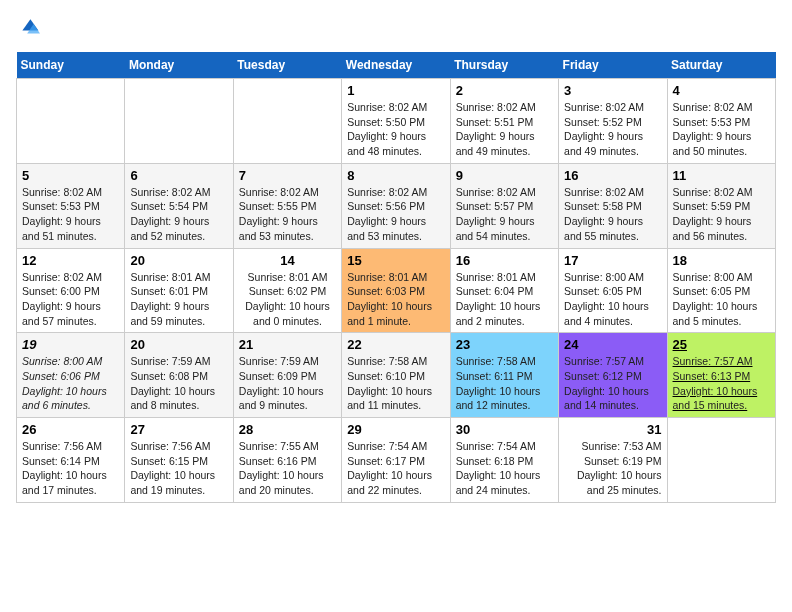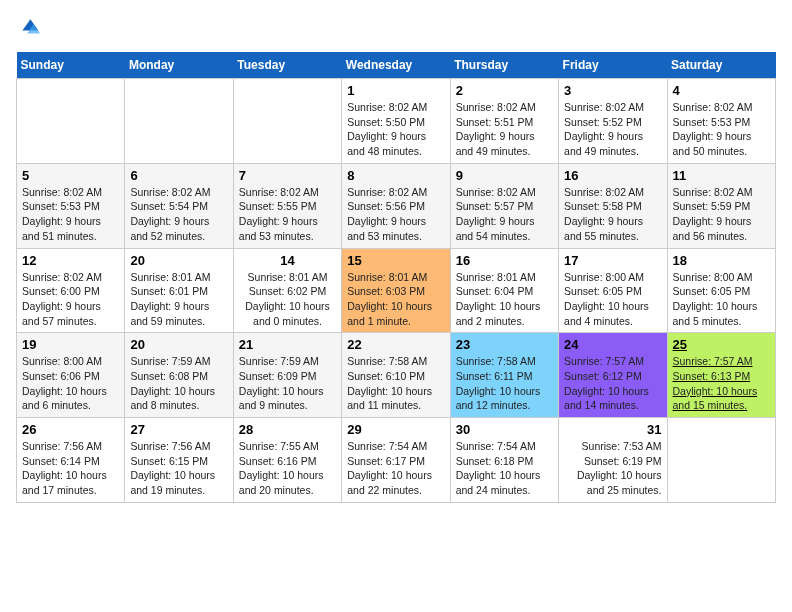--- a/index.html
+++ b/index.html
@@ -251,21 +251,21 @@
         </td>
         <td style="background: rgb(255, 255, 255);">
           <span class="day-num">18</span>
           <div class="day-info" style="white-space: pre-line;">Sunrise: 8:00 AM
 Sunset: 6:05 PM
 Daylight: 10 hours
 and 5 minutes.</div>
         </td>
       </tr>
       <tr>
-        <td style="background: rgb(245, 245, 245);">
+        <td style="background: rgb(245, 245, 245); font-style: italic;">
           <span class="day-num">19</span>
           <div class="day-info" style="white-space: pre-line;">Sunrise: 8:00 AM
 Sunset: 6:06 PM
 Daylight: 10 hours
 and 6 minutes.</div>
         </td>
         <td style="background: rgb(245, 245, 245);">
           <span class="day-num">20</span>
           <div class="day-info" style="white-space: pre-line;">Sunrise: 7:59 AM
 Sunset: 6:08 PM

